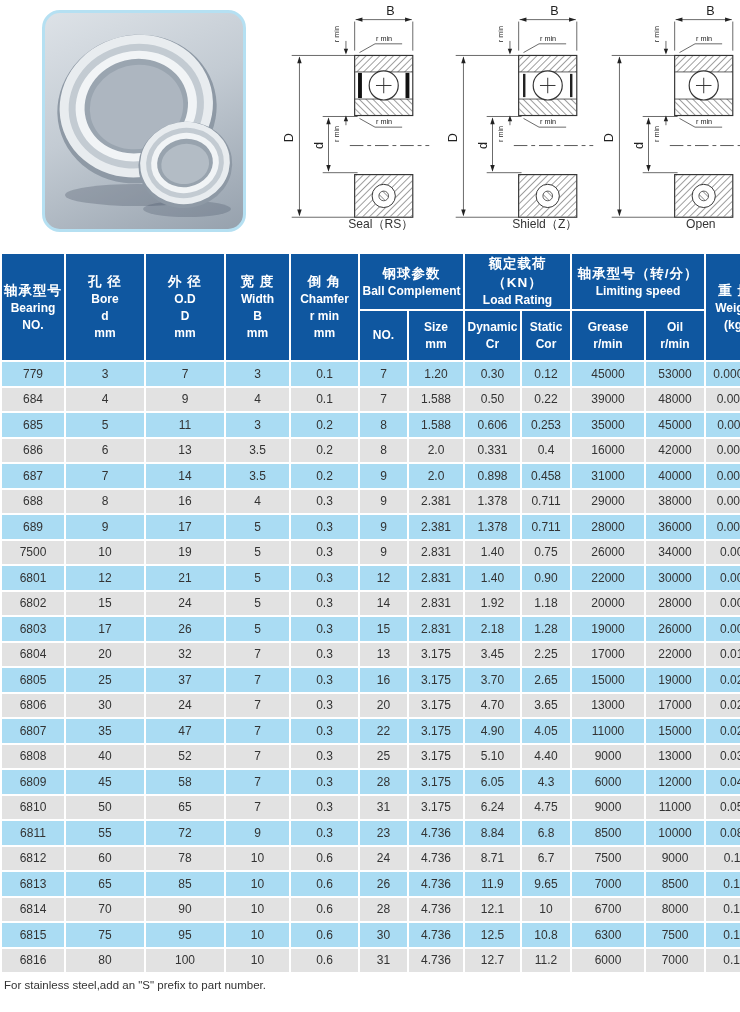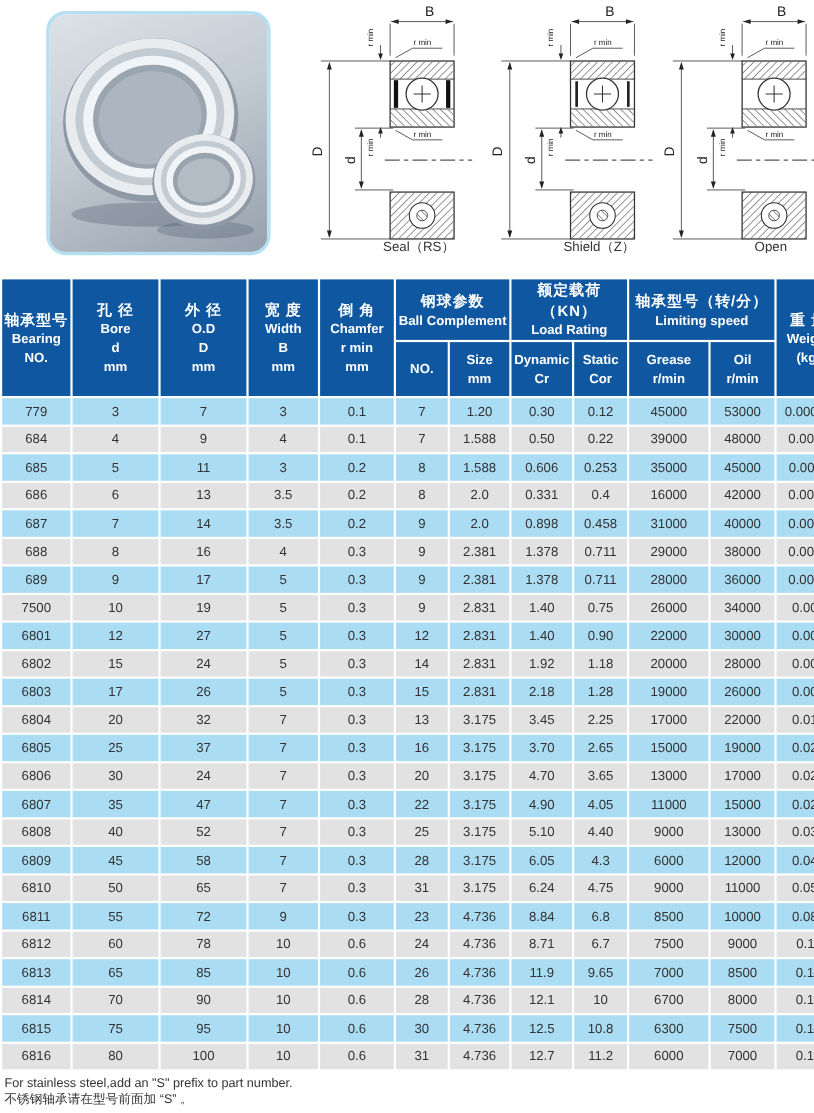--- a/index.html
+++ b/index.html
@@ -434,21 +434,21 @@
         <td>2.831</td>
         <td>1.40</td>
         <td>0.75</td>
         <td>26000</td>
         <td>34000</td>
         <td>0.005</td>
       </tr>
       <tr class="row-blue">
         <td>6801</td>
         <td>12</td>
-        <td>27</td>
+        <td>21</td>
         <td>5</td>
         <td>0.3</td>
         <td>12</td>
         <td>2.831</td>
         <td>1.40</td>
         <td>0.90</td>
         <td>22000</td>
         <td>30000</td>
         <td>0.006</td>
       </tr>
@@ -660,14 +660,13 @@
         <td>11.2</td>
         <td>6000</td>
         <td>7000</td>
         <td>0.15</td>
       </tr>
     </tbody>
 </table>
 
 <div class="footer">
   <div>For stainless steel,add an "S" prefix to part number.</div>
-  <div>不锈钢轴承请在型号前面加 “S” 。</div>
 </div>
 
 </body></html>

